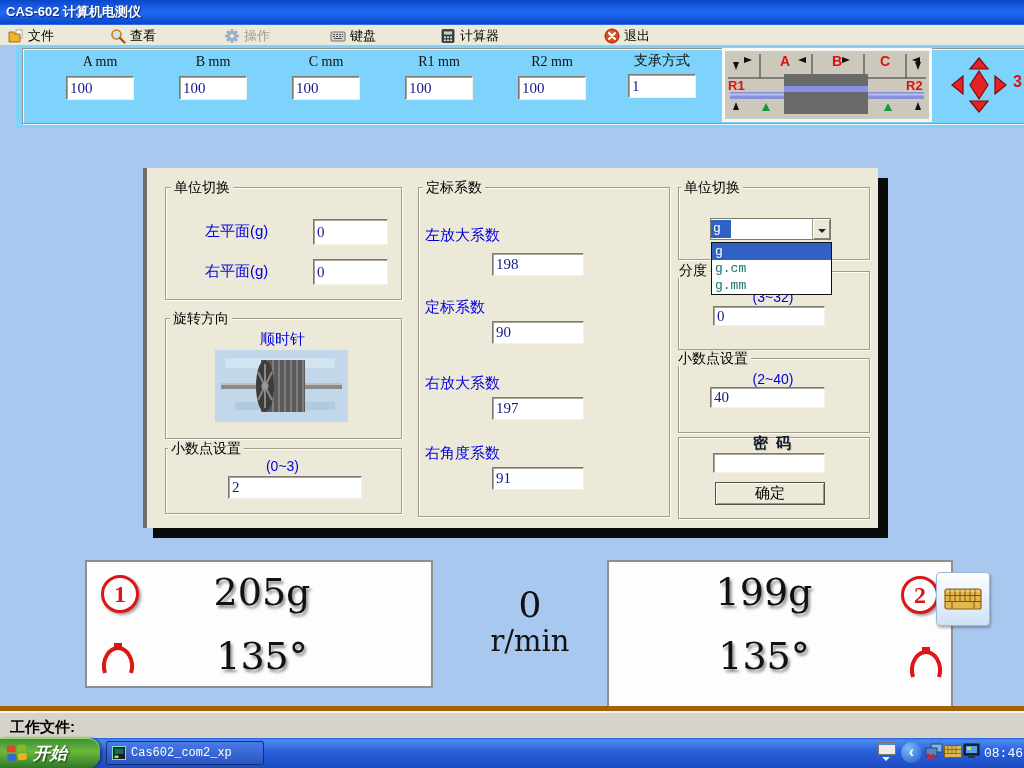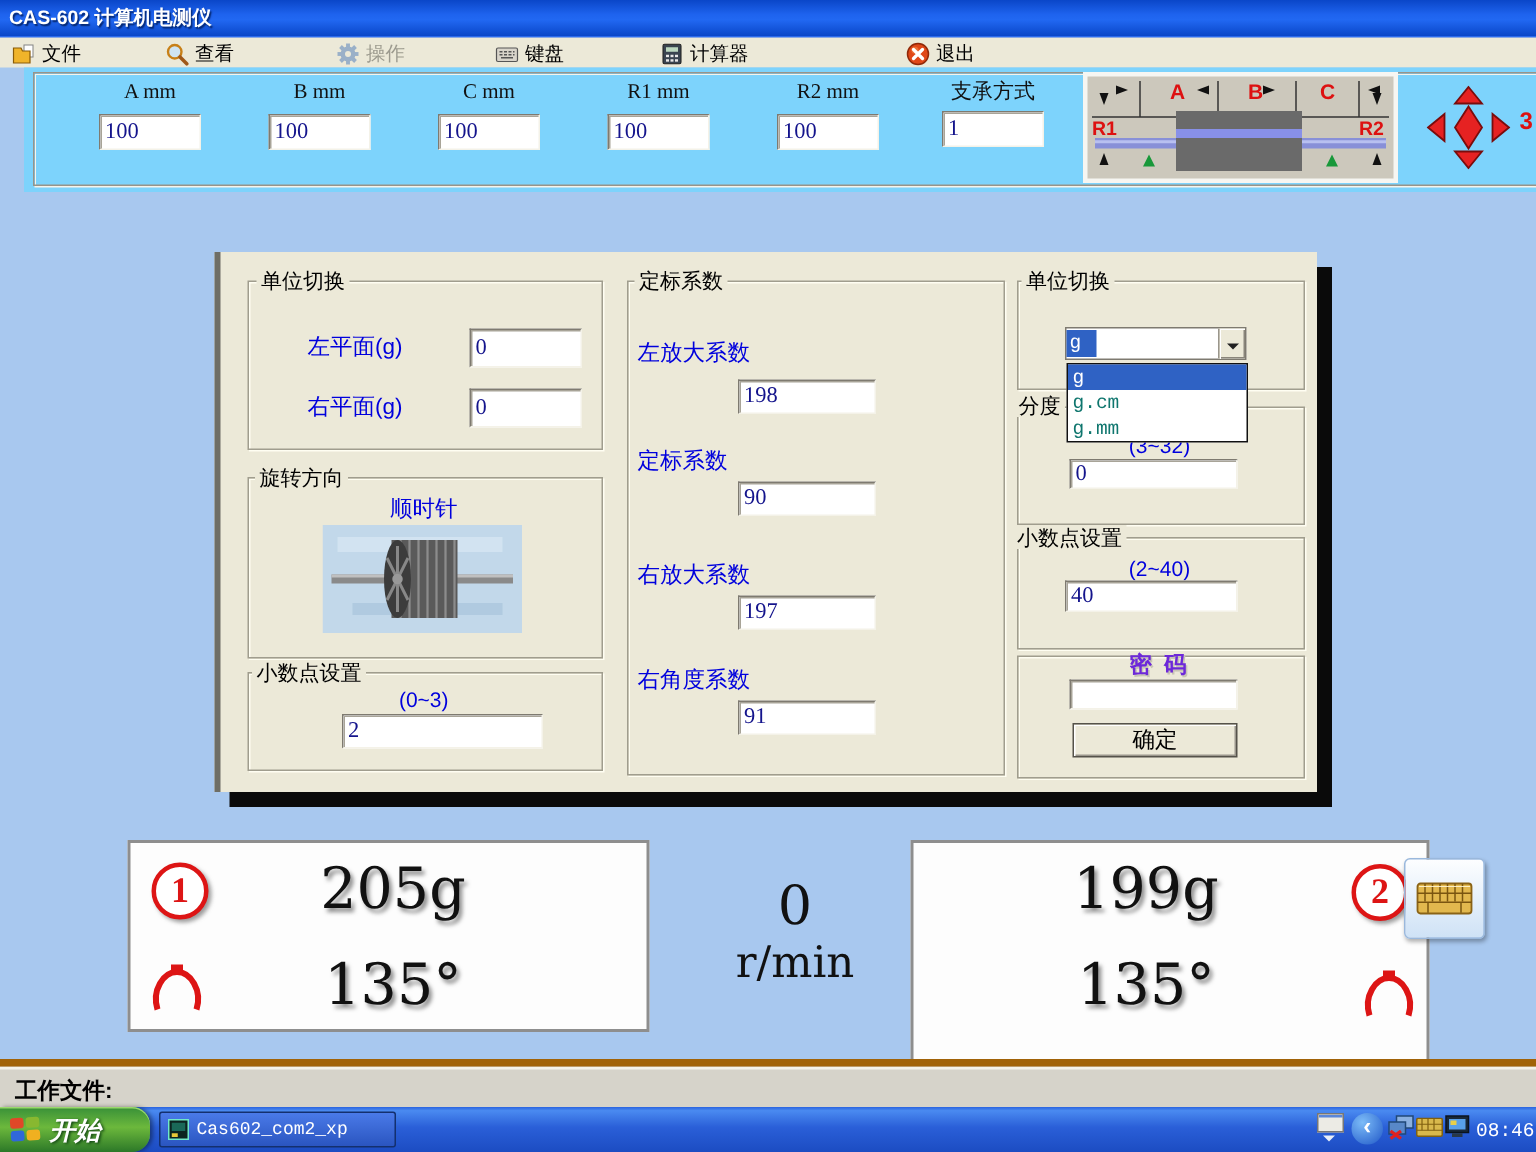--- a/index.html
+++ b/index.html
@@ -297,21 +297,21 @@
     <div class="gt" style="left:529px;top:94px">分度</div>
     <div class="bl range" style="left:531px;top:121px;width:190px">(3~32)</div>
     <input class="tb din" style="left: 566px; top: 138px; width: 112px; height: 20px;" value="0">
 
     <div class="grp" style="left:531px;top:190px;width:190px;height:73px"></div>
     <div class="gt" style="left:528px;top:182px">小数点设置</div>
     <div class="bl range" style="left:531px;top:203px;width:190px">(2~40)</div>
     <input class="tb din" style="left: 563px; top: 219px; width: 115px; height: 21px;" value="40">
 
     <div class="grp" style="left:531px;top:269px;width:190px;height:80px"></div>
-    <div class="ctr din" style="left:531px;top:266px;width:190px;color:#6d28d9;font-size:15px;font-weight:bold;letter-spacing:2px;text-shadow:1px 1px 0 #c8c5b4">密  码</div>
+    <div class="ctr din" style="left:531px;top:266px;width:190px;color:#0f172a;font-size:15px;font-weight:bold;letter-spacing:2px;text-shadow:1px 1px 0 #c8c5b4">密  码</div>
     <input class="tb din" style="left: 566px; top: 285px; width: 112px; height: 20px;" value="">
     <button class="btn" style="left:568px;top:314px;width:110px;height:23px">确定</button>
   </div>
 
   <div class="disp abs" style="left:85px;top:560px;width:348px;height:128px">
     <div class="badge" style="left:14px;top:13px">1</div>
     <div class="bignum" style="left:75px;top:8px;width:200px">205g</div>
     <div class="bignum" style="left:75px;top:72px;width:200px">135°</div>
     <svg class="abs" style="left:12px;top:80px" width="38" height="34" viewBox="0 0 38 34">
       <path d="M6 31 C2 18 10 6 19 6 C28 6 36 18 32 31" fill="none" stroke="#dd1515" stroke-width="4"></path>

